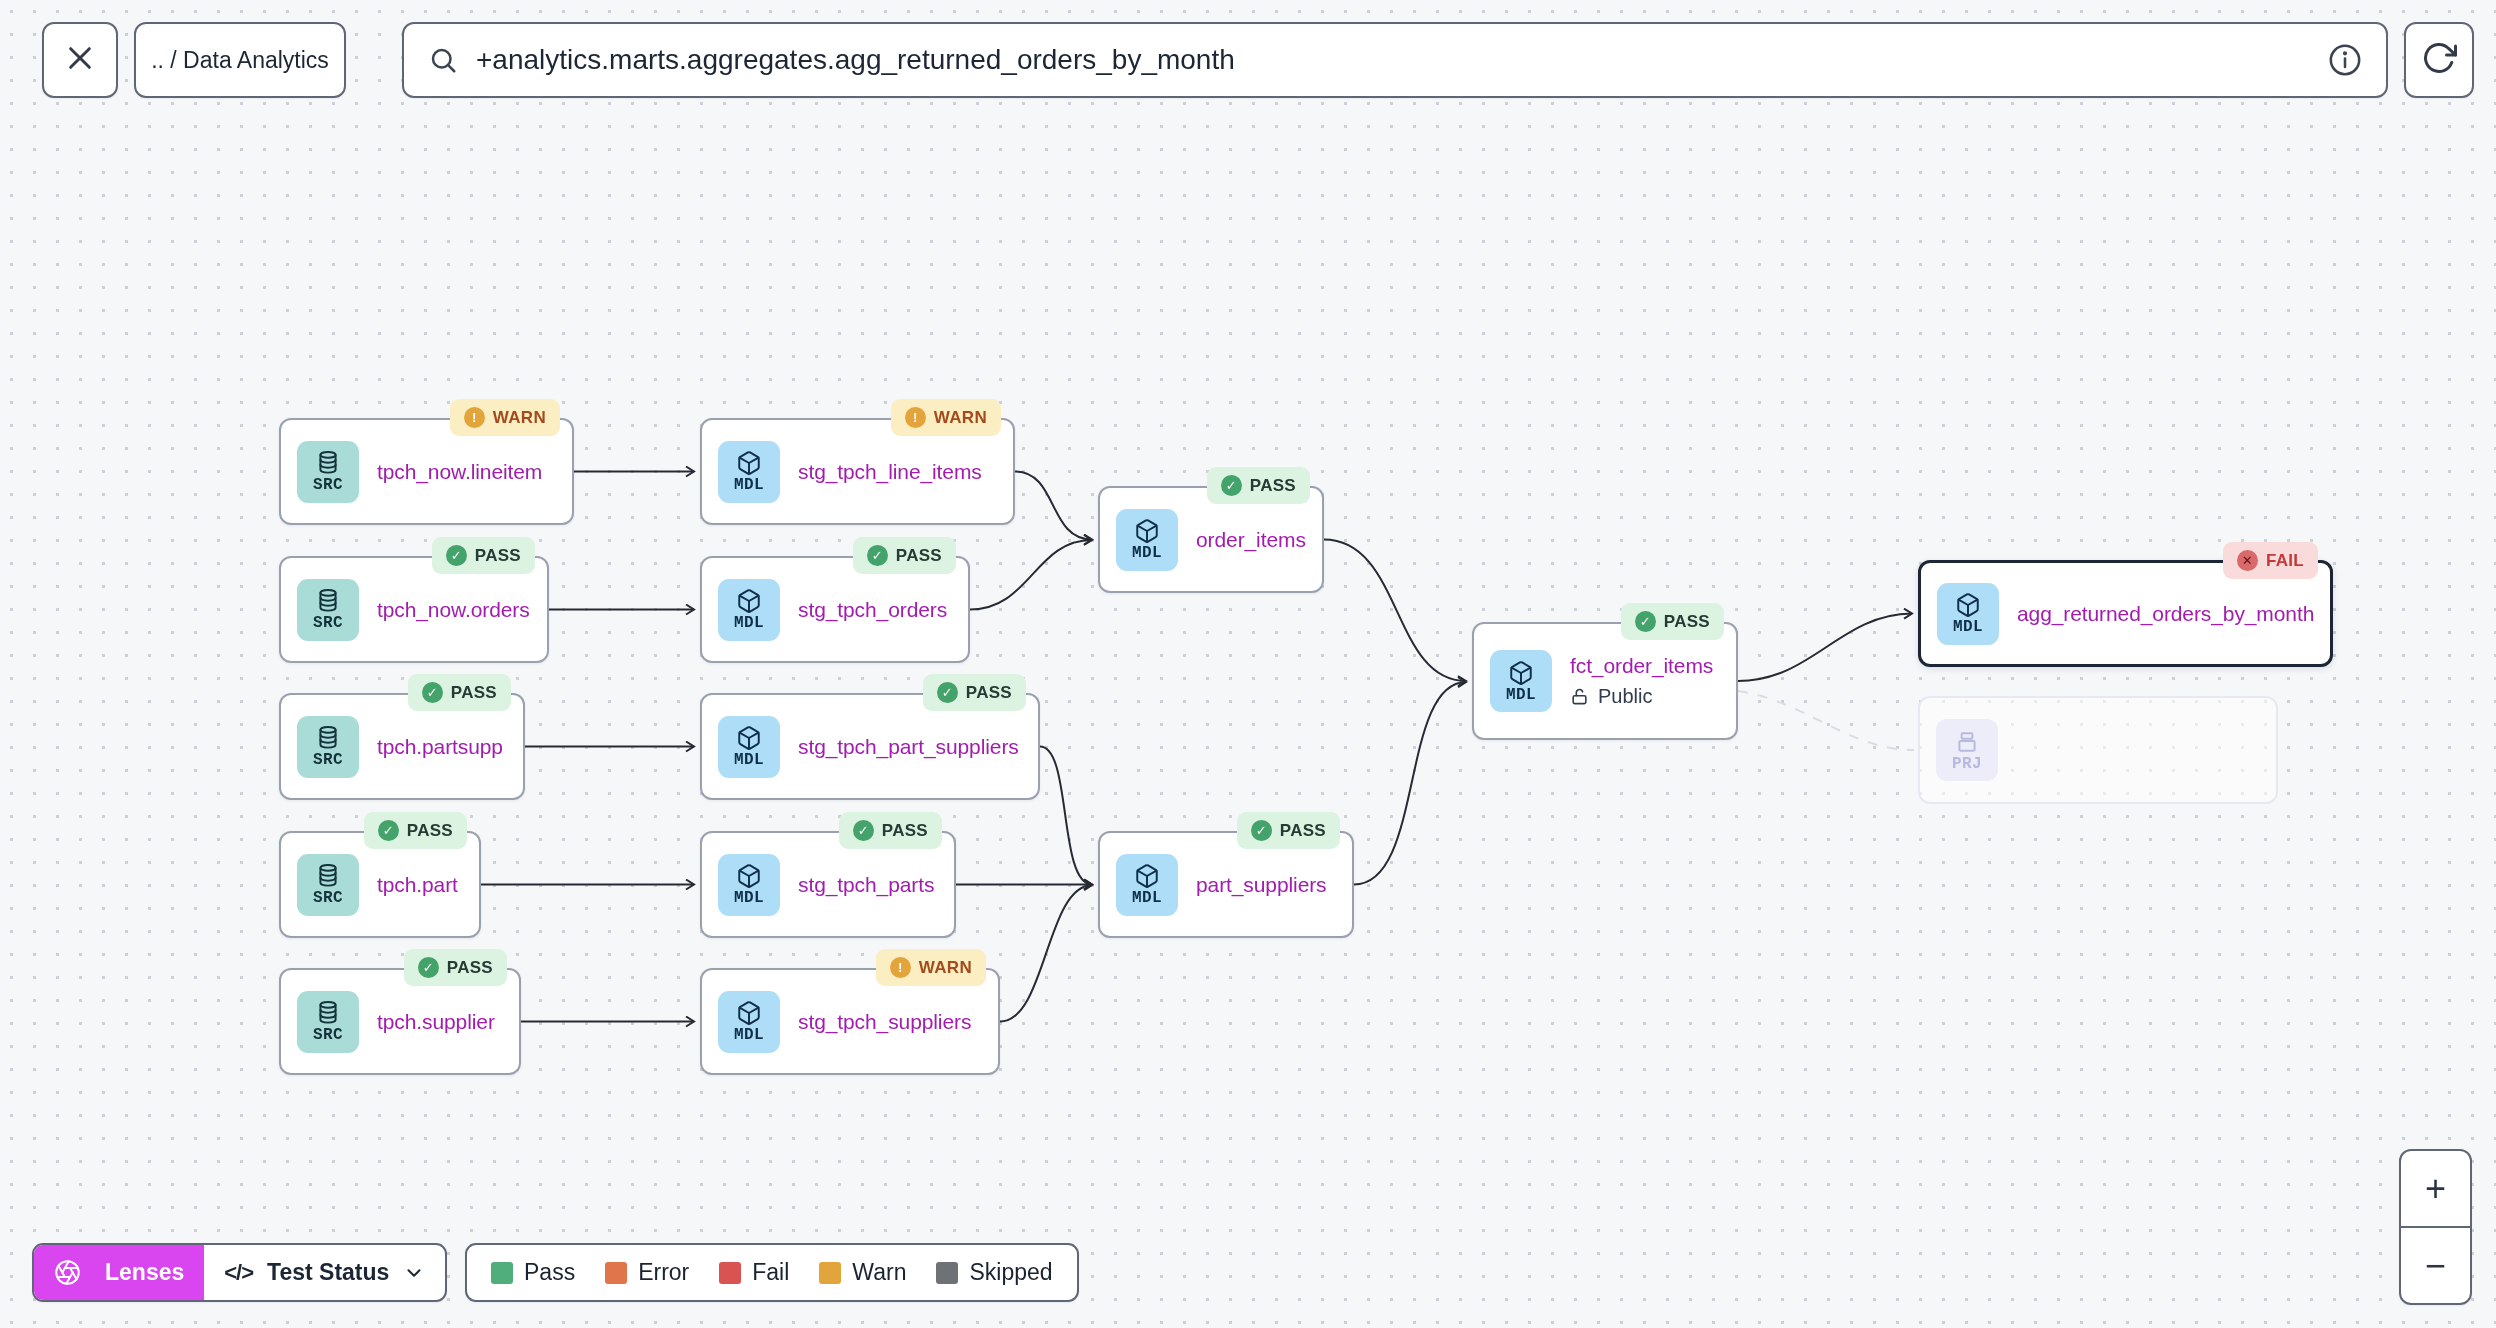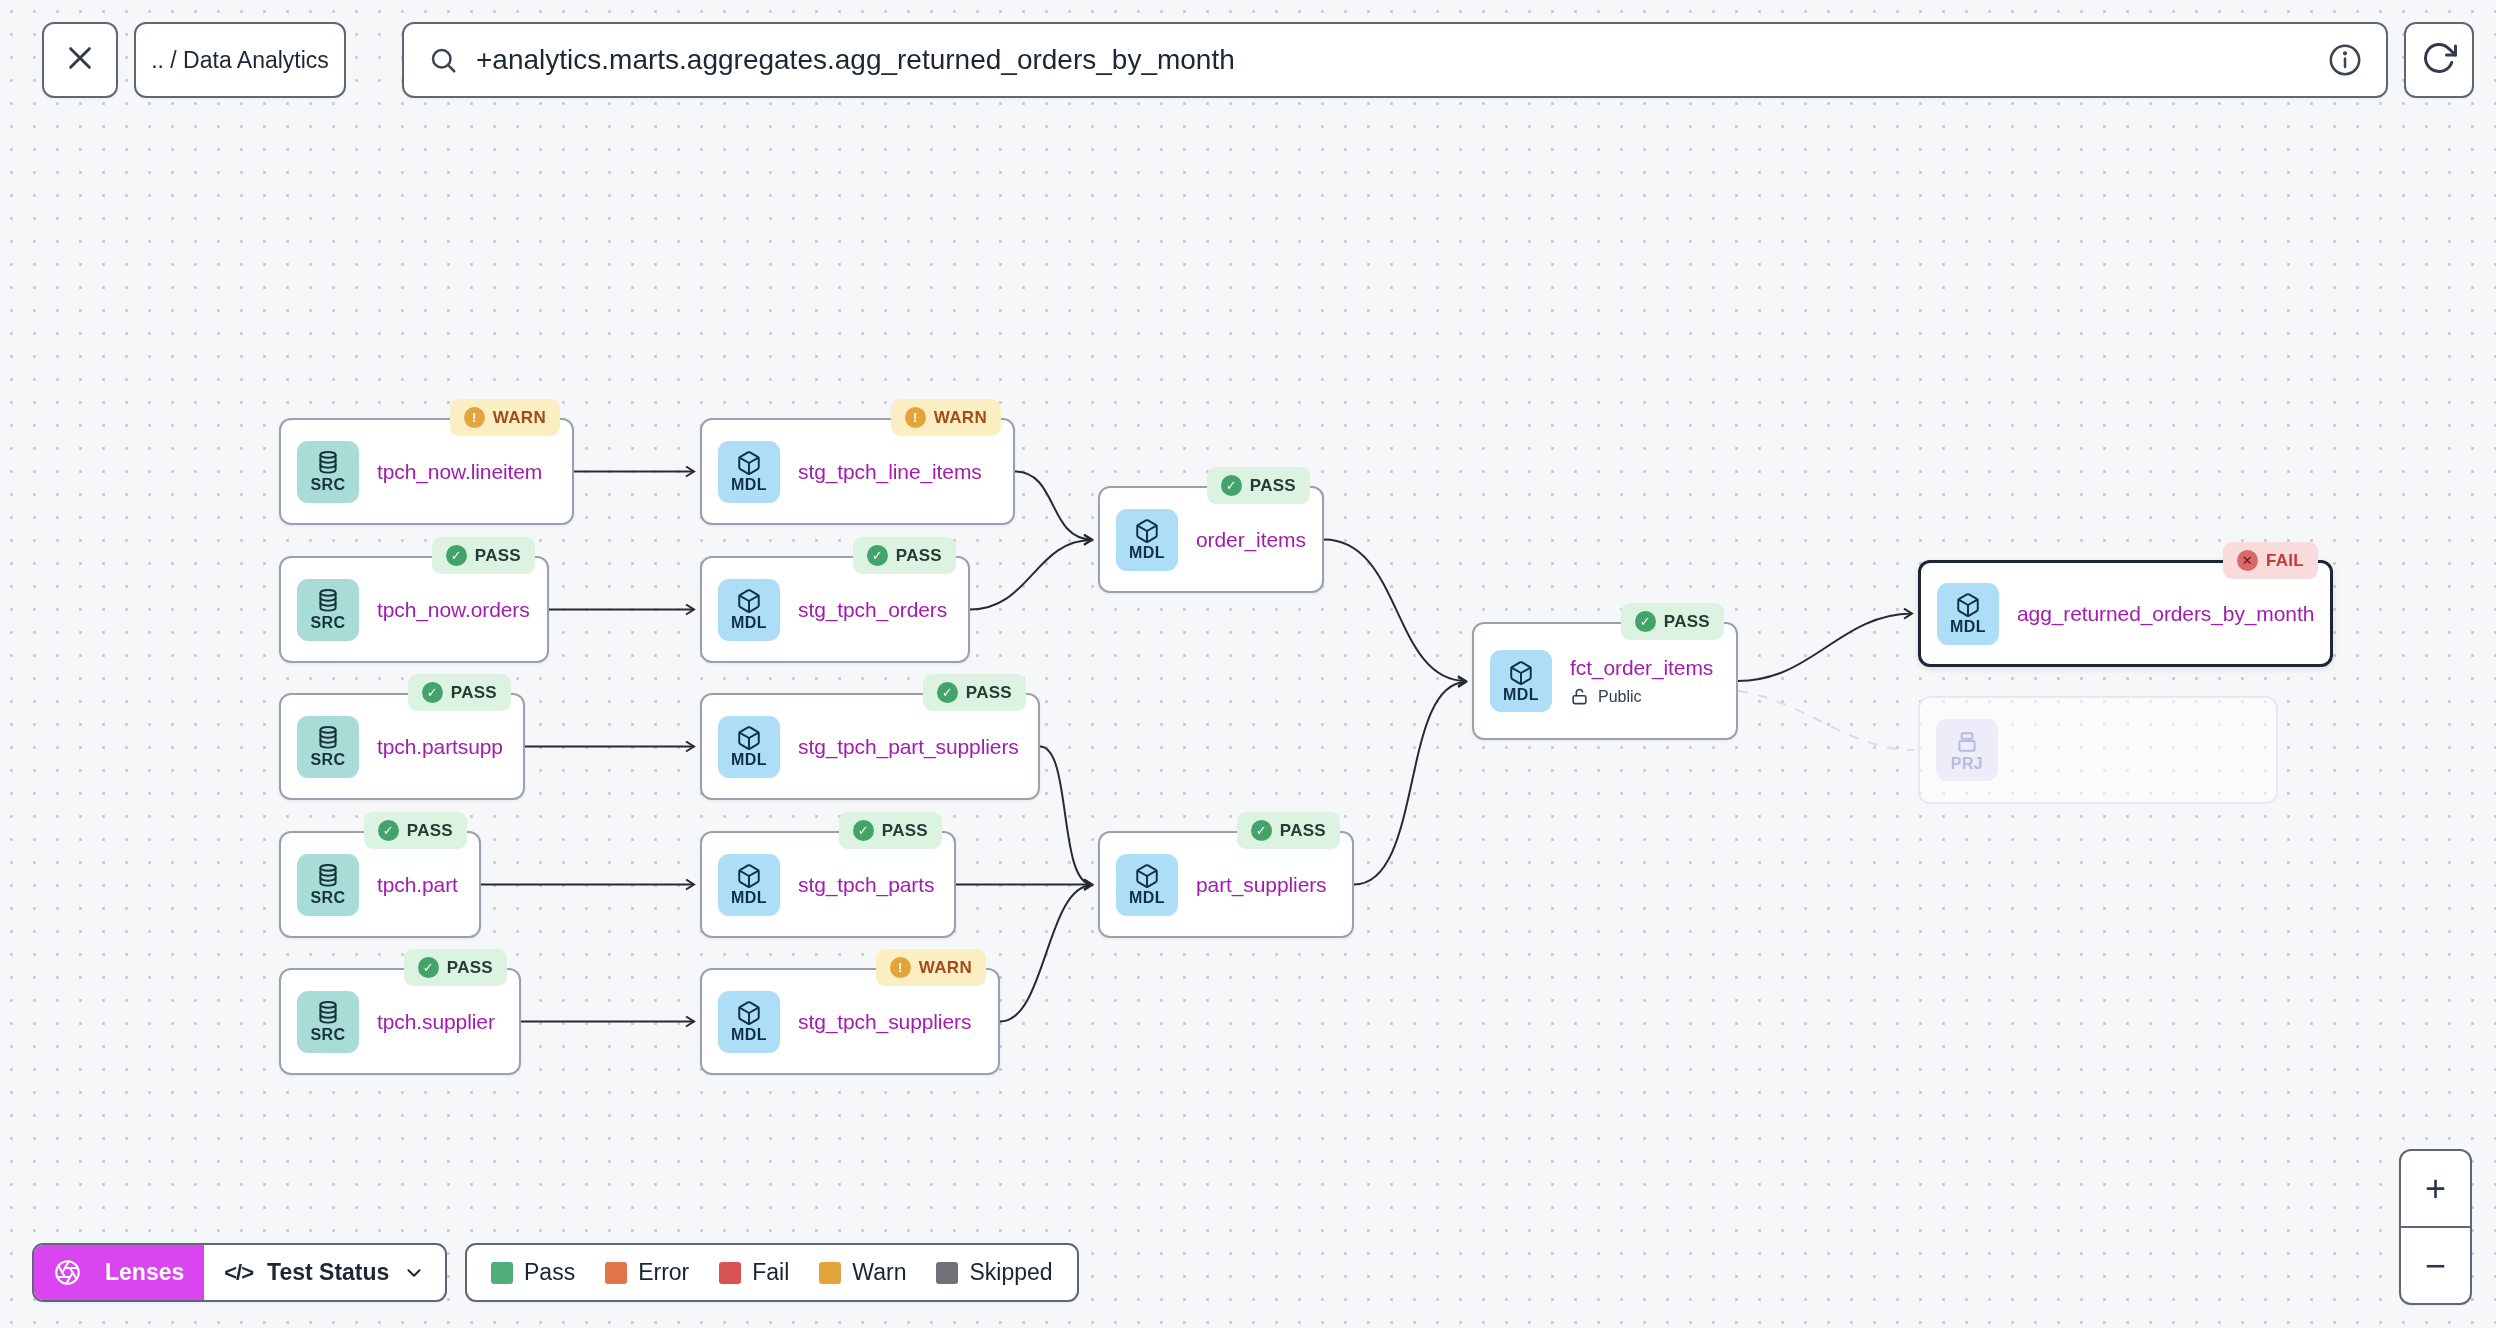--- a/index.html
+++ b/index.html
@@ -26,24 +26,24 @@
   #edges{position:absolute;left:0;top:0;width:2496px;height:1328px;}
   .edge{fill:none;stroke:#262b33;stroke-width:2;}
   .edge.dashed{stroke:#dadde5;stroke-dasharray:10 10;}
   .node{position:absolute;background:#fff;border:2px solid #9aa1ae;border-radius:12px;
       box-sizing:border-box;display:flex;align-items:center;gap:18px;padding:0 16px;
       box-shadow:0 1px 3px rgba(25,35,55,.07);cursor:pointer;}
   .node.selected{border:3px solid #1d2637;box-shadow:0 2px 6px rgba(25,35,55,.12);}
   .node.ghost{background:rgba(255,255,255,.55);border-color:#e7e9f1;box-shadow:none;}
   .tile{width:62px;height:62px;border-radius:11px;display:flex;flex-direction:column;
       align-items:center;justify-content:center;flex:0 0 auto;}
-  .tile-label{font-size:16px;font-weight:700;letter-spacing:.4px;line-height:1;margin-top:1px;}
+  .tile-label{font-size:16px;font-weight:700;letter-spacing:.4px;line-height:1;margin-top:1px;font-family:Liberation Mono, monospace;}
   .ntext{display:flex;flex-direction:column;justify-content:center;}
   .nlabel{font-size:21px;letter-spacing:-.1px;color:#a21caf;white-space:nowrap;}
-  .nsub{display:flex;align-items:center;gap:9px;font-size:16px;color:#313c4e;margin-top:7px;}
+  .nsub{display:flex;align-items:center;gap:9px;font-size:20px;color:#313c4e;margin-top:7px;}
   .ghost .nlabel{color:#c5c9d6;font-size:22px;}
   .ghost-title{font-size:21px;color:#c5c9d6;margin-bottom:5px;white-space:nowrap;}
   .badge{position:absolute;top:-21px;right:12px;height:37px;padding:0 14px;border-radius:9px;
       font-size:17px;font-weight:700;letter-spacing:.3px;display:flex;align-items:center;gap:8px;}
   .dot{width:21px;height:21px;border-radius:50%;display:flex;align-items:center;justify-content:center;
       font-size:13px;font-weight:700;color:#fff;line-height:1;}
   
   .lens-group{position:absolute;left:32px;top:1243px;height:59px;display:flex;border:2px solid #5f6777;
       border-radius:11px;overflow:hidden;box-sizing:border-box;background:#fff;
       box-shadow:0 1px 2px rgba(25,35,55,.06);}

